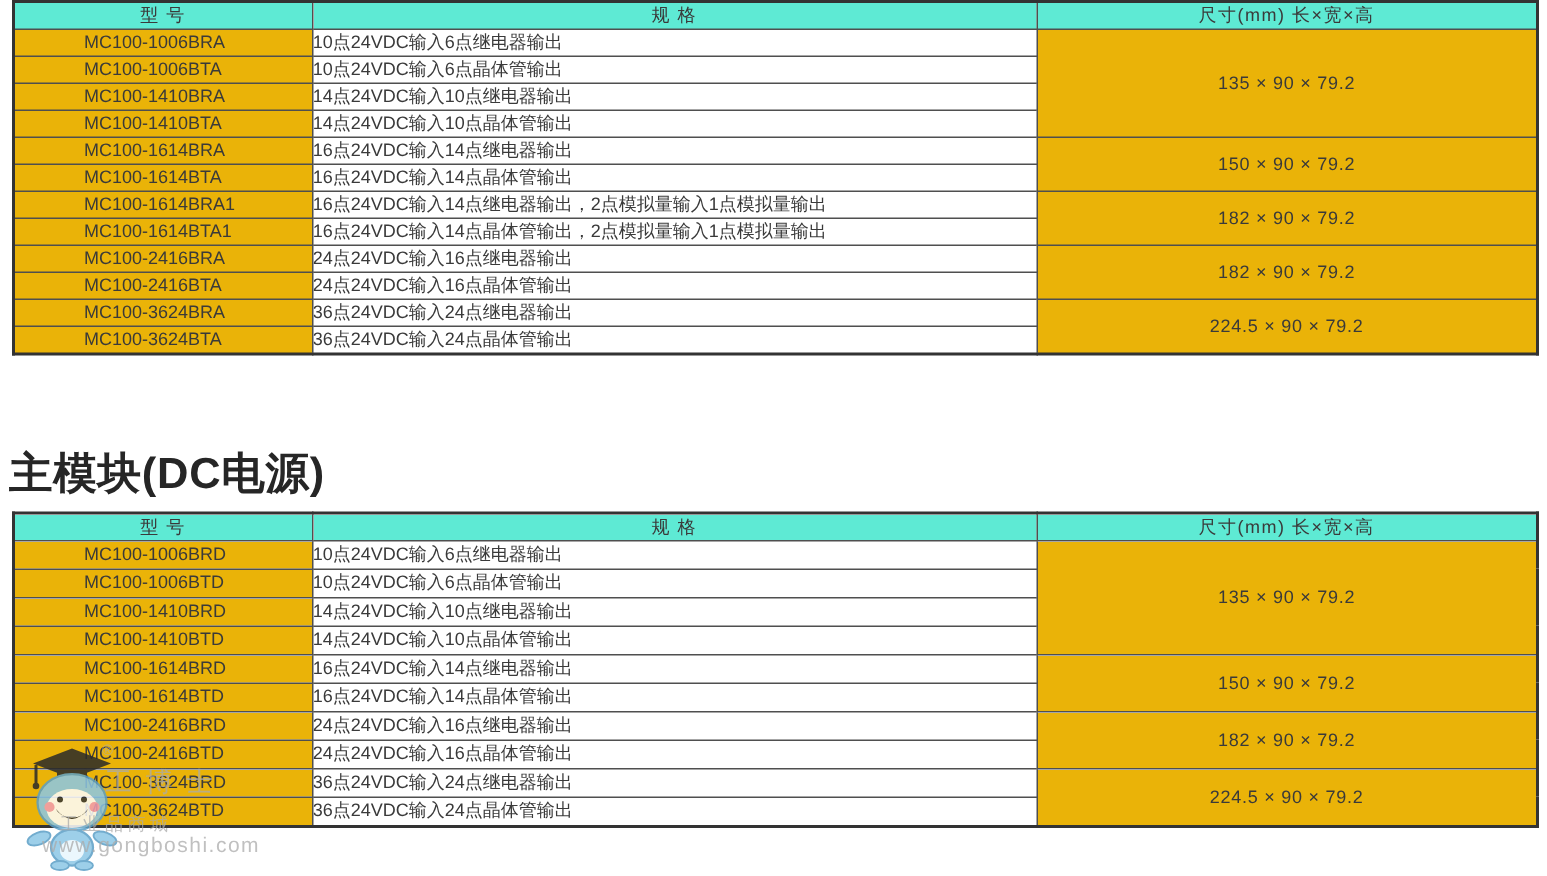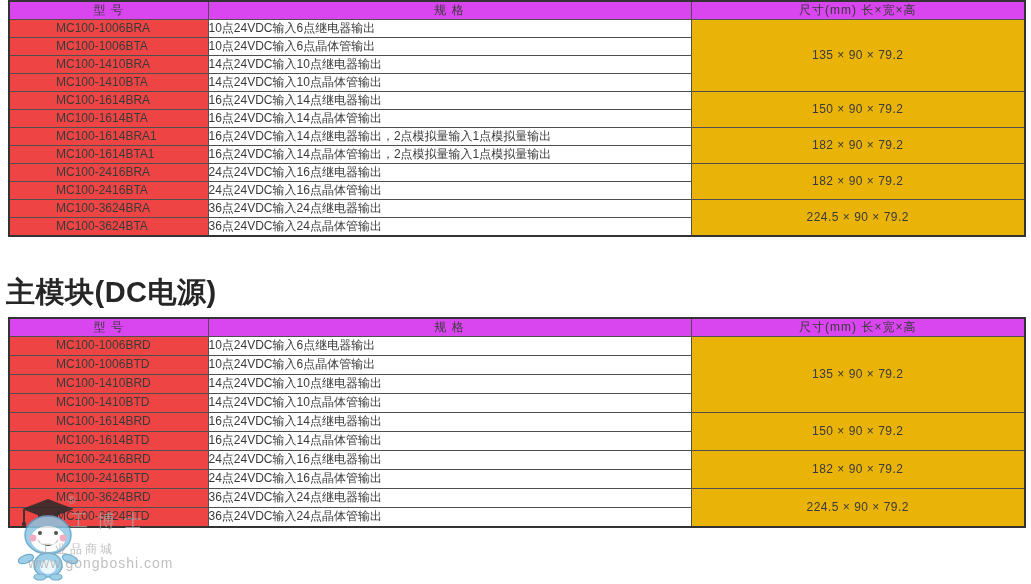--- a/index.html
+++ b/index.html
@@ -11,46 +11,46 @@
     overflow:hidden;
   }
   h1.sec-title {
     margin:4px 0 8px 6px;
     font-size:29px;
     line-height:1.1;
     font-weight:600;
     color:#262626;
     letter-spacing:0.5px;
   }
-  h1.sec-title.second { margin-top:40px; }
+  h1.sec-title.second { margin-top:64px; }
   table.spec-table {
     border-collapse:collapse;
     table-layout:fixed;
     width:1016px;
     margin-left:8px;
     border:2px solid #333333;
   }
   .spec-table th, .spec-table td {
     border:1px solid #4f4f4f;
     font-size:12px;
     color:#3a3a3a;
     height:17px;
     padding:0;
     line-height:1.1;
     overflow:hidden;
     white-space:nowrap;
   }
   .spec-table th {
-    background:#d946ef;
+    background:#5eead4;
     font-weight:normal;
     text-align:center;
     letter-spacing:1px;
   }
   .spec-table td.model {
-    background:#ef4444;
+    background:#eab308;
     text-align:left;
     padding-left:46px;
   }
   .spec-table td.spec { text-align:left; }
   .spec-table td.dim  { text-align:center; letter-spacing:0.5px; background:#eab308; }
   table.dc td { height:18px; }
 
   
   .watermark {
     position:absolute;

